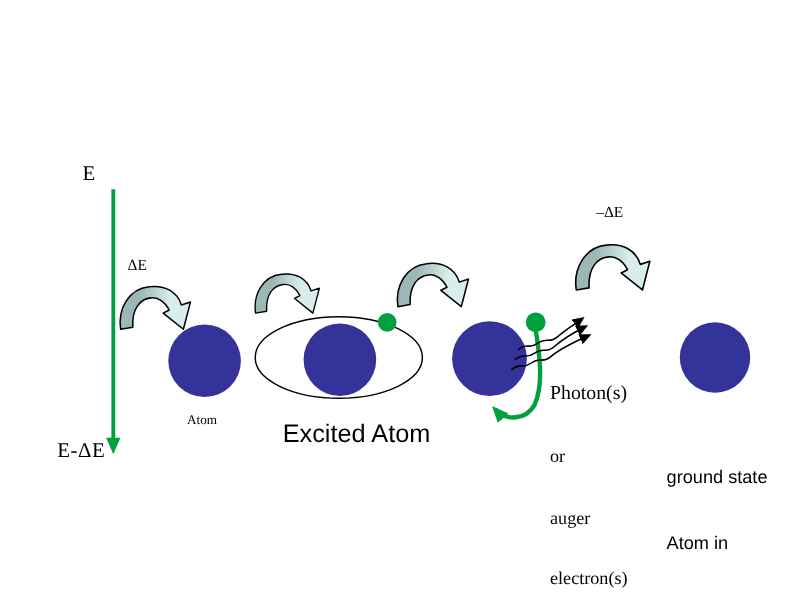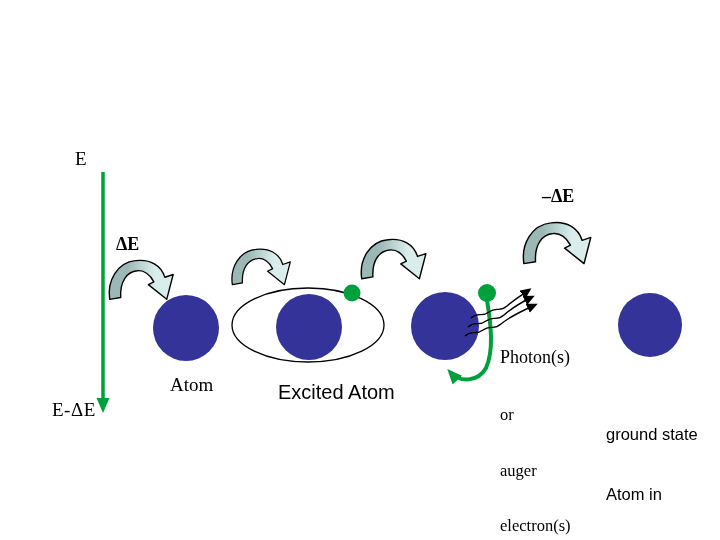--- a/index.html
+++ b/index.html
@@ -21,23 +21,23 @@
   }
   .shapes{position:absolute;left:0;top:0;}
   .curved{fill:url(#arrowGrad);stroke:var(--ink);stroke-width:1.5;stroke-linejoin:round;}
   .atom{fill:var(--atom-blue);}
   .electron{fill:var(--green);}
   .wave{fill:none;stroke:var(--ink);stroke-width:1.4;}
   .label{position:absolute;color:var(--ink);white-space:pre;}
   .serif{font-family:"Liberation Serif",serif;}
   .sans{font-family:"Liberation Sans",sans-serif;}
   .axis-lbl{font-size:19px;letter-spacing:0.5px;}
-  .de-lbl{font-size:18px;font-weight:bold;}
-  .atom-lbl{font-size:19px;}
-  .excited-lbl{font-size:20px;margin-left:21px;}
+  .de-lbl{font-size:14px;}
+  .atom-lbl{font-size:12px;}
+  .excited-lbl{font-size:23px;}
   .ground-lbl{font-size:16.5px;line-height:20px;}
   .photon-block{font-size:18px;line-height:19px;}
   .auger-block{font-size:16.5px;line-height:18.5px;}
   sub{font-size:0.65em;}
 </style>
 </head>
 <body>
 
 <div class="canvas">
 

